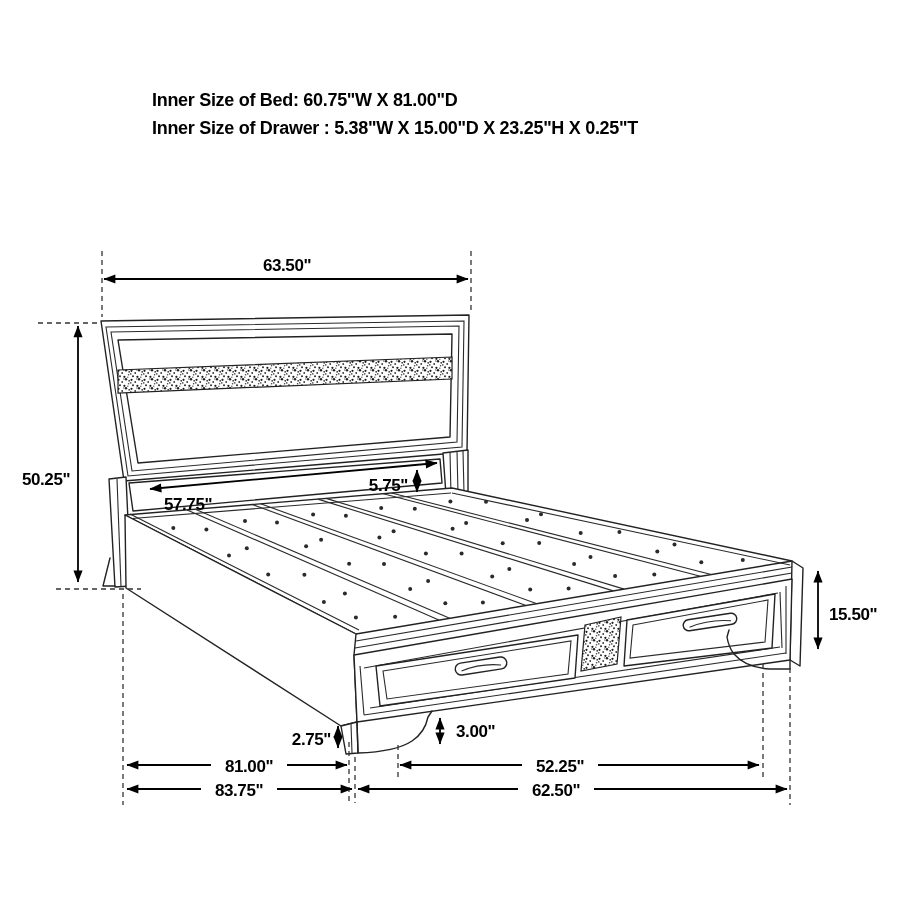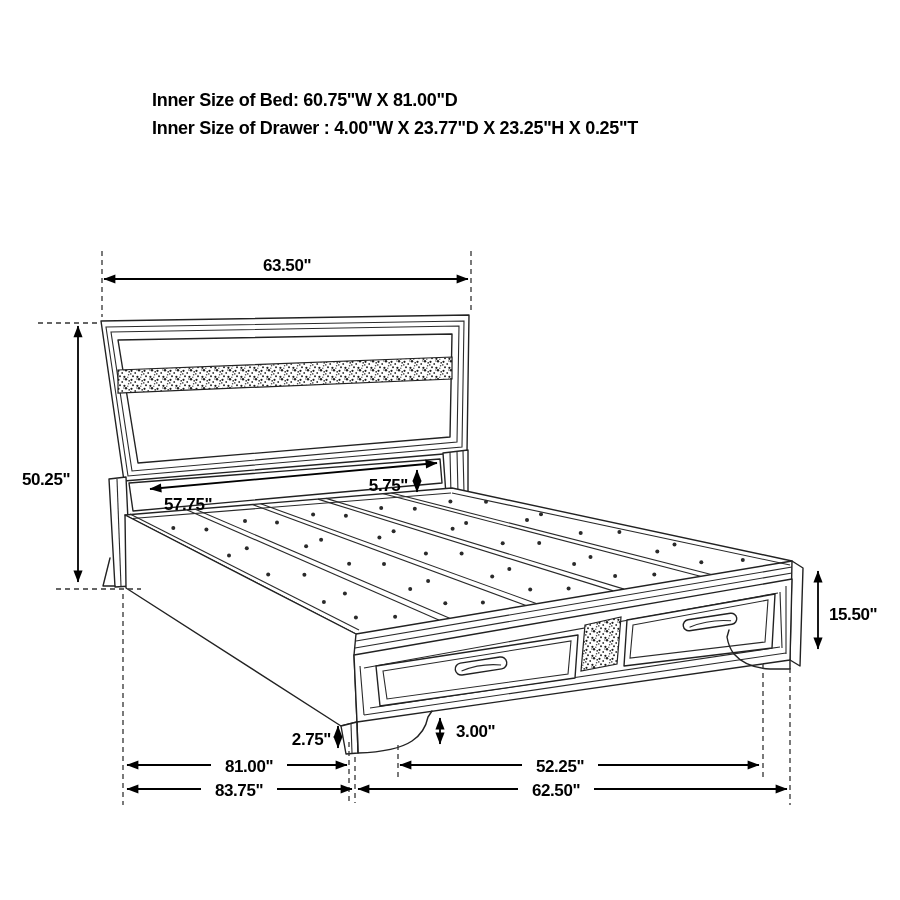--- a/index.html
+++ b/index.html
@@ -18,21 +18,21 @@
   .lblbg{fill:#ffffff;stroke:none;}
   .spkfill{fill:url(#spk);stroke:#222222;stroke-width:1.2;}
 </style>
 </head>
 <body>
 
 <div id="stage">
 
   <div id="title-block">
     <div>Inner Size of Bed: 60.75"W X 81.00"D</div>
-    <div>Inner Size of Drawer : 4.00"W X 23.77"D X 23.25"H X 0.25"T</div>
+    <div>Inner Size of Drawer : 5.38"W X 15.00"D X 23.25"H X 0.25"T</div>
   </div>
 
   <svg width="900" height="900" viewBox="0 0 900 900">
     <defs>
       <marker id="ah" viewBox="0 0 12 10" refX="11" refY="5" markerWidth="13" markerHeight="11" markerUnits="userSpaceOnUse" orient="auto-start-reverse">
         <path d="M0.5,0.8 L11.5,5 L0.5,9.2 Z" fill="#000"></path>
       </marker>
       <pattern id="spk" width="13" height="9" patternUnits="userSpaceOnUse">
         <rect width="13" height="9" fill="#ffffff"></rect>
         <circle cx="1.5" cy="1.8" r="1.1" fill="#1c1c1c"></circle>

